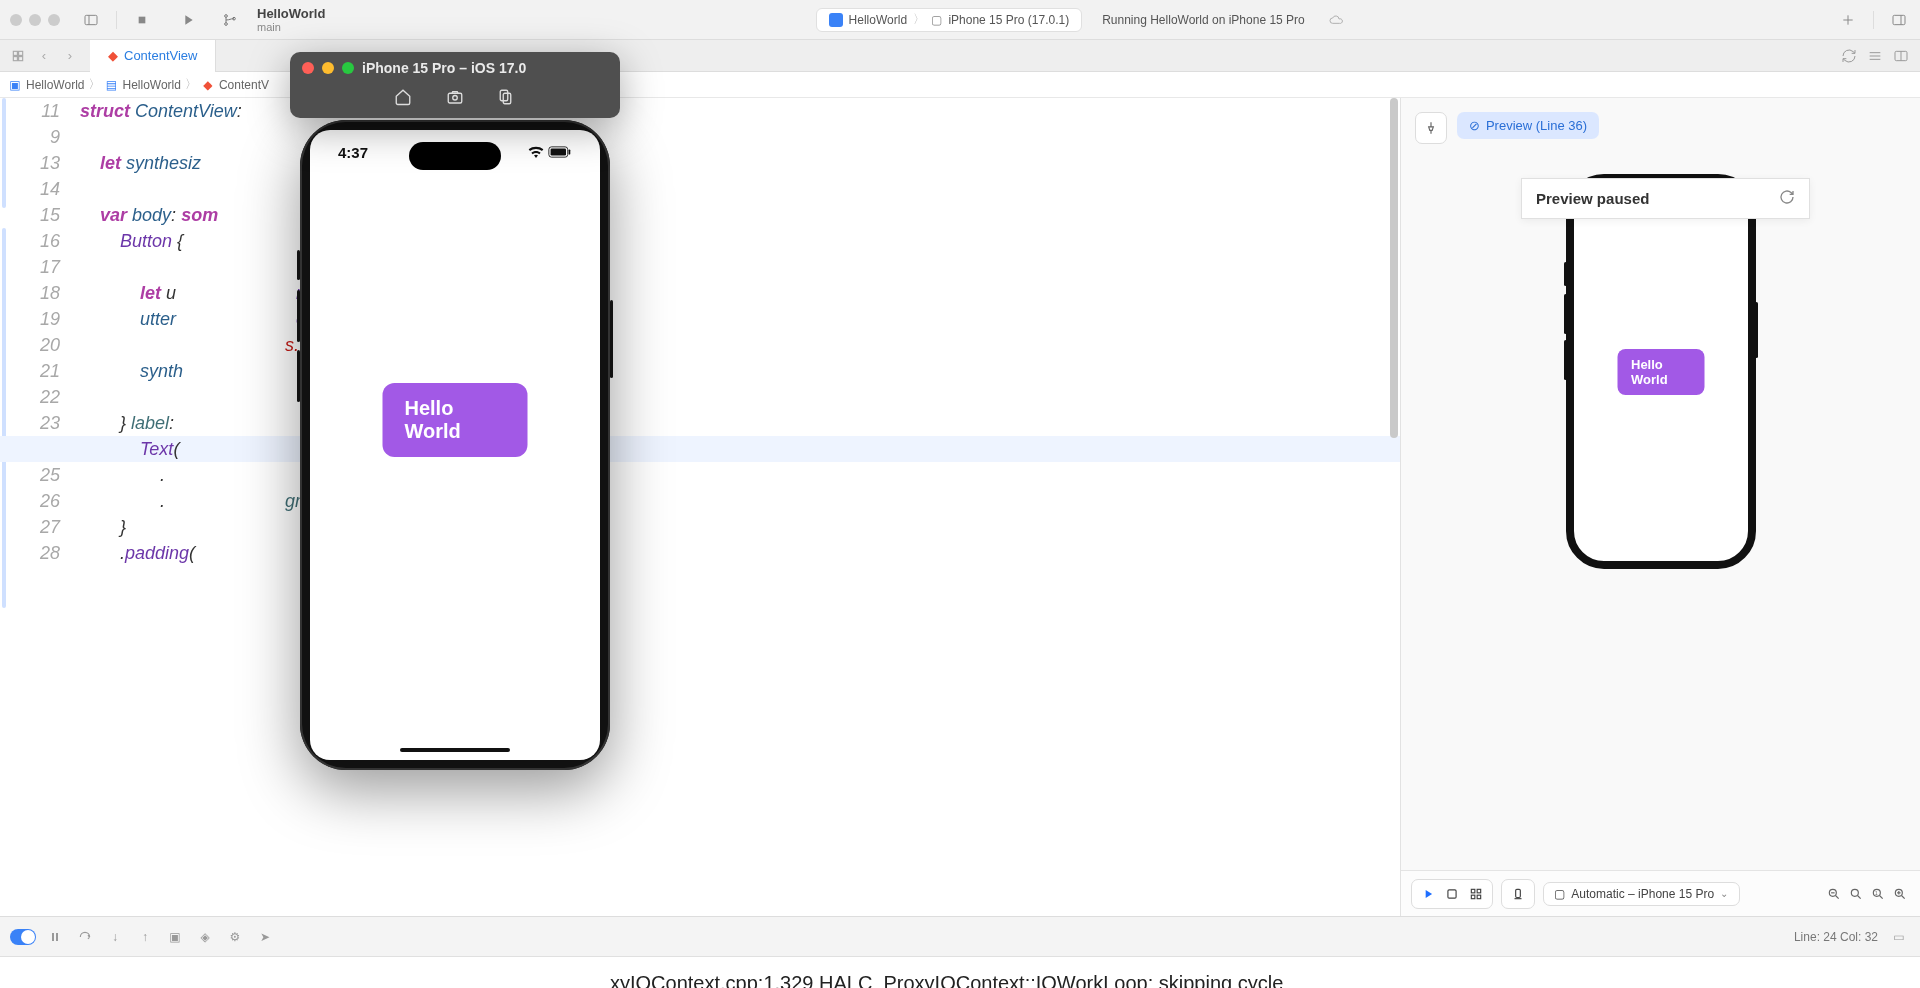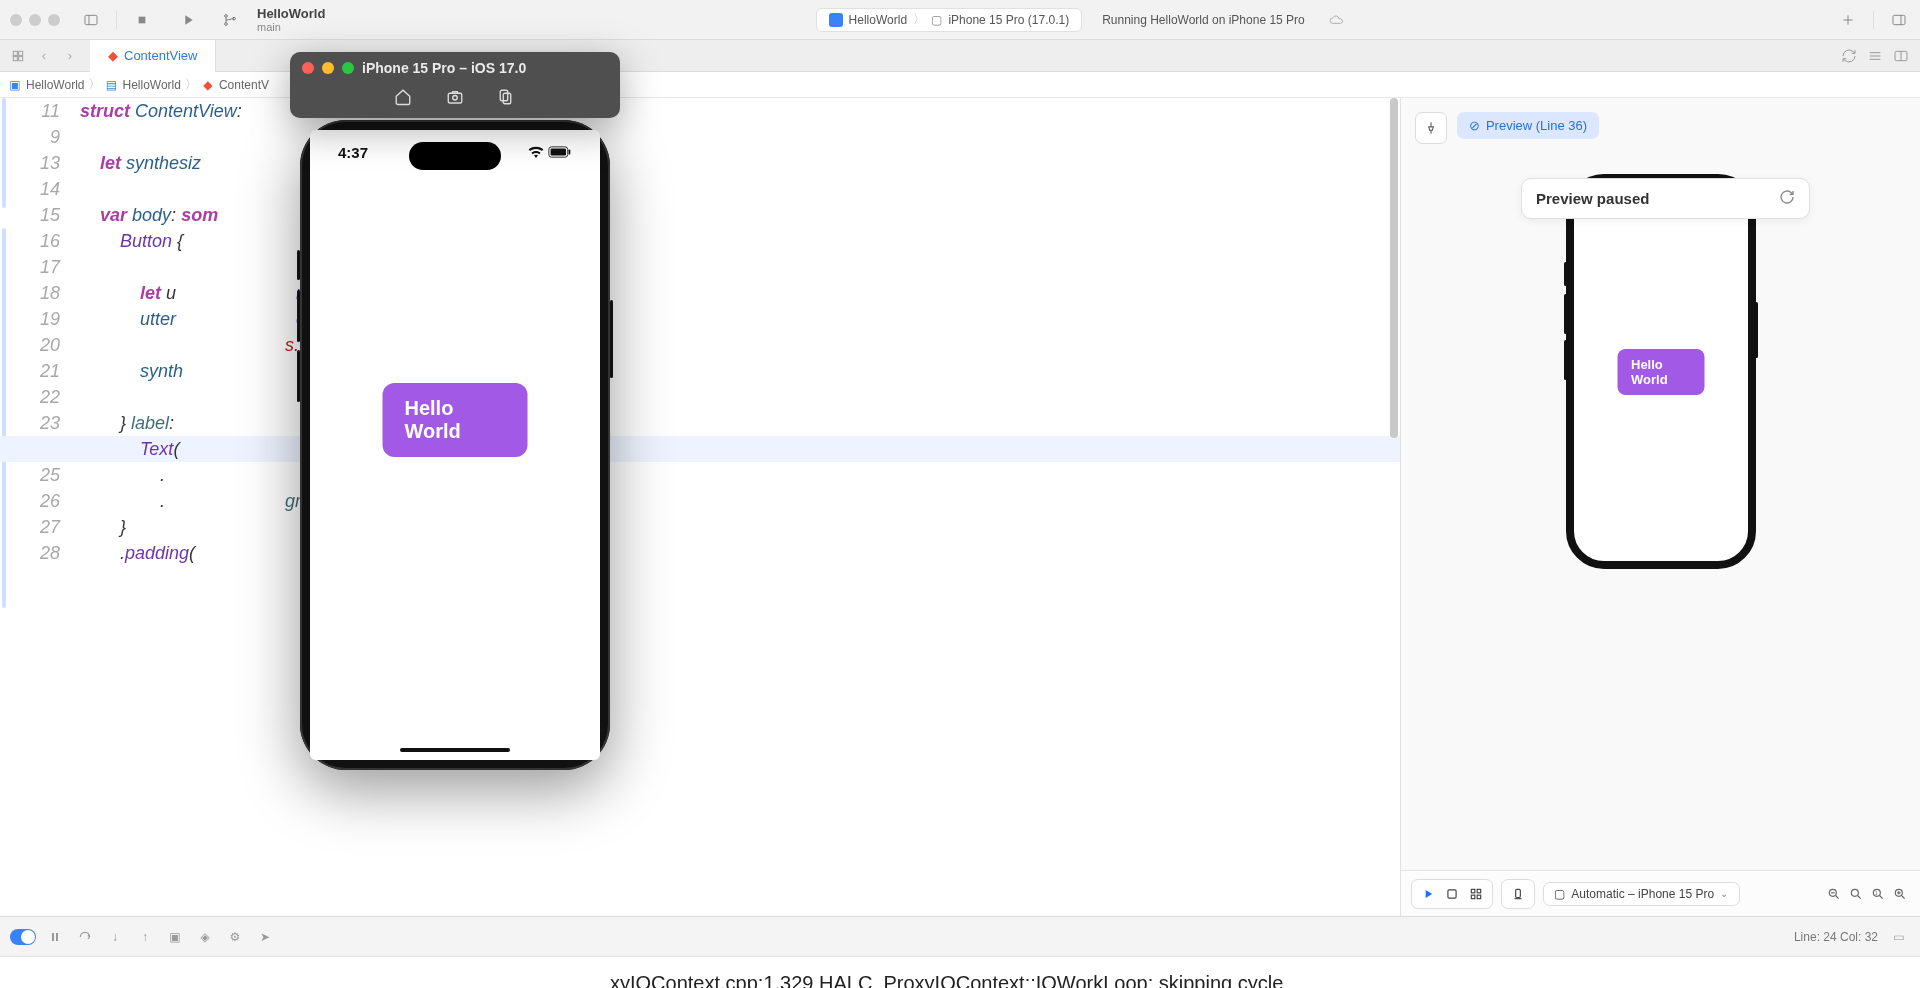--- a/index.html
+++ b/index.html
@@ -55,21 +55,21 @@
 
 
 .vscroll { position: absolute; right: 2px; top: 0; width: 8px; height: 340px; background: #c9c9c9; border-radius: 4px; }
 
 
 .preview-panel { width: 520px; border-left: 1px solid #e2e2e2; background: #f9f9f9; position: relative; display:flex; flex-direction:column;}
 .preview-top { padding: 14px 14px 0 14px; display: flex; align-items: flex-start; gap: 10px;}
 .pin-btn { width: 32px; height: 32px; background: #fff; border: 1px solid #ddd; border-radius: 7px; display: flex; align-items: center; justify-content: center; color:#666;}
 .preview-badge { background: #dbe7ff; border-radius: 7px; padding: 6px 12px; font-size: 13px; color: #2a6fd6; display: flex; align-items: center; gap: 6px; }
 .preview-body { flex:1; position:relative; display:flex; align-items:flex-start; justify-content:center; padding-top: 20px;}
-.paused-banner { position: absolute; top: 34px; left: 120px; right: 110px; background: #fff; border: 1px solid #e0e0e0; border-radius: 10px; padding: 10px 14px; font-size: 15px; font-weight: 600; display: flex; align-items: center; z-index: 5; box-shadow: 0 2px 8px rgba(0,0,0,0.06);}
+.paused-banner { position: absolute; top: 34px; left: 120px; right: 110px; background: #fff; border: 1px solid #e0e0e0; border-radius: 0; padding: 10px 14px; font-size: 15px; font-weight: 600; display: flex; align-items: center; z-index: 5; box-shadow: 0 2px 8px rgba(0,0,0,0.06);}
 .refresh-icon { margin-left: auto; color: #888;}
 .mini-phone { width: 190px; height: 395px; border: 8px solid #111; border-radius: 38px; background: #fff; position: relative; margin-top: 10px;}
 .mini-phone .hw-btn { position: absolute; background: #111; border-radius: 2px;}
 .mini-island { position:absolute; top:10px; left:50%; transform:translateX(-50%); width:44px; height:12px; background:#111; border-radius:8px; }
 .mini-btn { position: absolute; top: 50%; left: 50%; transform: translate(-50%,-50%); background: #a259e6; color: #fff; font-weight: 600; font-size: 13px; padding: 8px 14px; border-radius: 8px;}
 .preview-bottom { height: 46px; border-top: 1px solid #e4e4e4; background: #fcfcfc; display: flex; align-items: center; padding: 0 10px; gap: 8px;}
 .pb-group { display: flex; gap: 4px; align-items: center; border:1px solid #ddd; border-radius:7px; padding:4px 6px; background:#fff; }
 .pb-icon { width:20px; height:20px; display:flex; align-items:center; justify-content:center; color:#444;}
 .pb-play { color: #1e6eff; }
 .pb-dropdown { display:flex; align-items:center; gap:6px; border:1px solid #ddd; border-radius:7px; padding:4px 10px; background:#fff; font-size:12px; color:#444;}
@@ -90,21 +90,21 @@
 .sim-window { position: absolute; top: 52px; left: 290px; width: 330px; z-index: 100; }
 .sim-titlebar { background: #4f4f4f; border-radius: 10px 10px 10px 10px; padding: 8px 12px 10px 12px; color: #eaeaea; display:flex; flex-direction:column; gap:8px; box-shadow: 0 10px 40px rgba(0,0,0,0.35);}
 .sim-tl-row { display:flex; align-items:center; gap:8px;}
 .sim-tl { width:12px; height:12px; border-radius:50%;}
 .sim-title { font-size:14px; font-weight:600; margin-left:0;}
 .sim-icons { display:flex; gap:30px; justify-content:center; padding: 2px 0 0 0;}
 .sim-icon { width:22px; height:22px; display:flex; align-items:center; justify-content:center; color:#ddd;}
 
 .phone { position: absolute; top: 120px; left: 300px; width: 310px; height: 650px; z-index: 99; }
 .phone-frame { width: 100%; height: 100%; background: #111; border-radius: 46px; padding: 10px; box-shadow: 0 20px 60px rgba(0,0,0,0.4), inset 0 0 0 2px #333; position:relative;}
-.phone-screen { width: 100%; height: 100%; background: #fff; border-radius: 6px; position: relative; overflow:hidden;}
+.phone-screen { width: 100%; height: 100%; background: #fff; border-radius: 20px; position: relative; overflow:hidden;}
 .island { position:absolute; top:12px; left:50%; transform:translateX(-50%); width:92px; height:28px; background:#000; border-radius:16px; z-index:2;}
 .status-bar { position:absolute; top:14px; left:0; right:0; display:flex; justify-content:space-between; padding:0 28px; font-size:15px; font-weight:600; color:#111;}
 .hello-btn { position:absolute; top:46%; left:50%; transform:translate(-50%,-50%); background:#a259e6; color:#fff; font-size:20px; font-weight:600; padding:14px 22px; border-radius:12px;}
 .home-ind { position:absolute; bottom:8px; left:50%; transform:translateX(-50%); width:110px; height:4px; background:#111; border-radius:3px;}
 .phone-btn { position:absolute; background:#111; border-radius:2px;}
 
 .sr-status-icons { display:flex; gap:4px; align-items:center;}
 .pill .app-icon { width:14px; height:14px; background:#3a82f7; border-radius:3px; display:inline-block;}
 .pill .device-icon { color:#888; }
 

